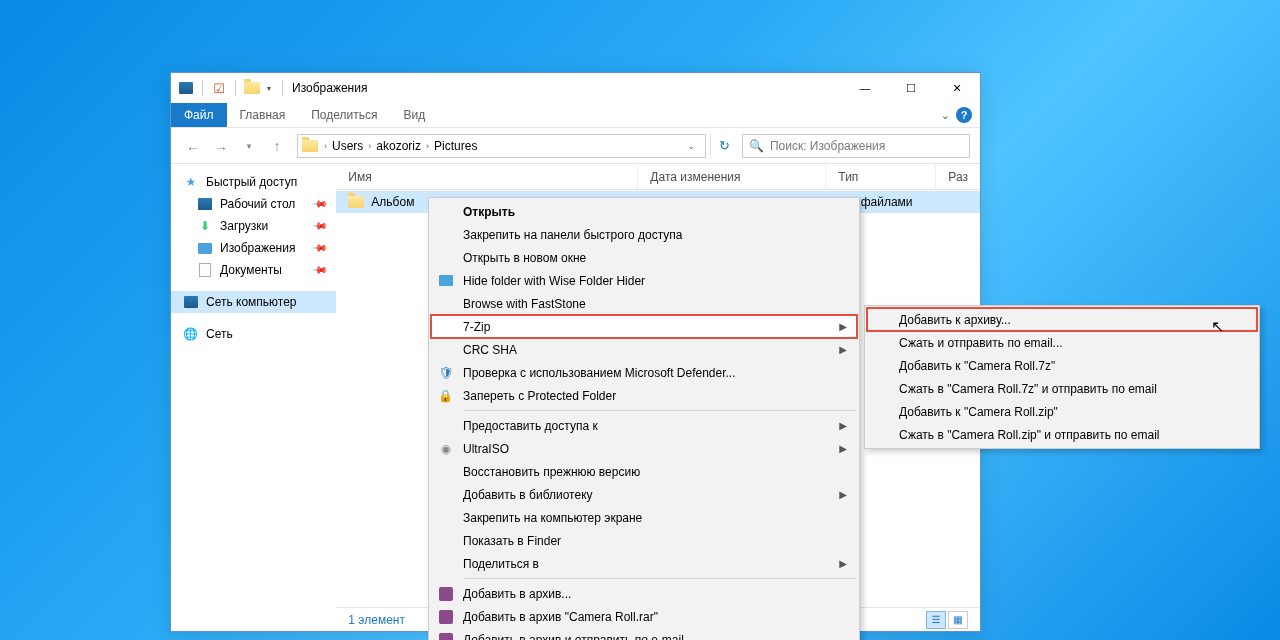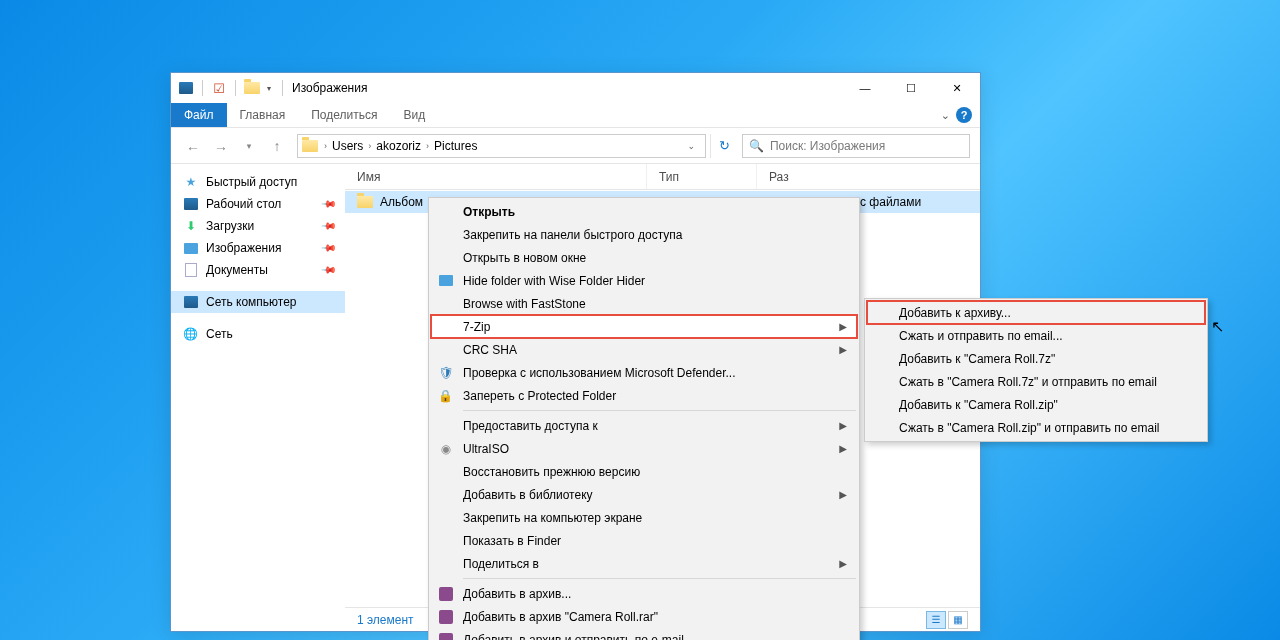--- a/index.html
+++ b/index.html
@@ -22,41 +22,41 @@
 .nav-btn { width: 24px; height: 24px; display: flex; align-items: center; justify-content: center; color: #888; font-size: 14px; }
 .addressbar { flex: 1; height: 24px; border: 1px solid #ccc; display: flex; align-items: center; padding: 0 4px; font-size: 12px; background: #fff; margin-left: 4px; }
 .crumb { padding: 0 3px; }
 .crumb-sep { font-size: 9px; color: #606060; padding: 0 2px; }
 .addr-actions { margin-left: auto; display: flex; align-items: center; gap: 2px; }
 .refresh-btn { width: 28px; height: 24px; display: flex; align-items: center; justify-content: center; border-left: 1px solid #e5e5e5; font-size: 13px; color: #1979ca; }
 .searchbox { width: 228px; height: 24px; border: 1px solid #ccc; display: flex; align-items: center; padding: 0 6px; font-size: 12px; color: #7a7a7a; gap: 6px; }
 .body-area { flex: 1; display: flex; overflow: hidden; }
 .sidebar { width: 174px; padding: 7px 0; font-size: 12px; overflow-y: auto; }
 .side-item { height: 22px; display: flex; align-items: center; padding: 0 10px 0 18px; gap: 7px; }
-.side-item.pinned { padding-left: 12px; }
+.side-item.pinned { padding-left: 26px; }
 .side-item.sel { background: #cce8ff; }
 .side-item.indent0 { padding-left: 12px; }
 .pin { margin-left: auto; color: #7a7a7a; font-size: 10px; transform: rotate(45deg); }
 .side-icon { width: 16px; height: 16px; display: inline-flex; align-items: center; justify-content: center; font-size: 12px; }
 .side-sep { height: 10px; }
 .content { flex: 1; display: flex; flex-direction: column; }
 .col-headers { height: 26px; display: flex; border-bottom: 1px solid #e5e5e5; font-size: 12px; color: #4d4d4d; }
 .ch { padding: 0 12px; border-right: 1px solid #f0f0f0; height: 100%; display: flex; align-items: center; }
 .file-list { flex: 1; padding: 1px 0; }
 .file-row { height: 22px; display: flex; align-items: center; font-size: 12px; padding: 0 12px; background: #cce8ff; gap: 7px; }
 .folder-icon { width: 16px; height: 12px; background: linear-gradient(#ffe9a6, #f8d36a); border-radius: 1px; position: relative; }
 .folder-icon:before { content: ''; position: absolute; top: -3px; left: 0; width: 7px; height: 3px; background: #f8d36a; border-radius: 1px 1px 0 0; }
 .statusbar { height: 24px; border-top: 1px solid #e5e5e5; display: flex; align-items: center; font-size: 12px; color: #1979ca; padding: 0 12px; gap: 24px; }
 .view-toggle { margin-left: auto; display: flex; gap: 2px; }
 .view-btn { width: 20px; height: 18px; border: 1px solid #ccc; display: flex; align-items: center; justify-content: center; font-size: 10px; }
 .view-btn.active { background: #cce8ff; border-color: #7ab8e8; }
 
 .ctx-menu { position: absolute; background: #f2f2f2; border: 1px solid #cccccc; box-shadow: 3px 3px 6px rgba(0,0,0,0.2); font-size: 12px; padding: 2px; }
 .ctx-main { left: 428px; top: 197px; width: 432px; }
-.ctx-sub { left: 864px; top: 298px; width: 344px; }
+.ctx-sub { left: 864px; top: 305px; width: 396px; }
 .ctx-item { height: 23px; display: flex; align-items: center; padding: 0 30px 0 32px; position: relative; }
 .ctx-item.bold { font-weight: 600; }
 .ctx-item.hl { outline: 2px solid #e74c3c; outline-offset: -1px; background: #fff; }
 .ctx-item.sub-hl { outline: 2px solid #e74c3c; outline-offset: -1px; }
 .ctx-sep { height: 1px; background: #d7d7d7; margin: 3px 1px 3px 32px; }
 .ctx-arrow { position: absolute; right: 10px; font-size: 10px; color: #555; }
 .ctx-icon { position: absolute; left: 7px; width: 16px; height: 16px; display: flex; align-items: center; justify-content: center; font-size: 12px; }
 .winrar { background: #8b4a8b; border-radius: 2px; }
 .cursor { position: absolute; left: 1211px; top: 317px; font-size: 16px; color: #000; pointer-events: none; }
 .star { color: #4aa3df; }
@@ -170,20 +170,21 @@
       <div class="side-sep"></div>
       <div class="side-item indent0">
         <span class="side-icon net-ico">🌐</span>
         <span>Сеть</span>
       </div>
     </div>
 
     <div class="content">
       <div class="col-headers">
         <div class="ch" style="width:302px">Имя</div>
+        <div class="ch" style="width:188px">Дата изменения</div>
         <div class="ch" style="width:110px">Тип</div>
         <div class="ch" style="flex:1;border:none">Раз</div>
       </div>
       <div class="file-list">
         <div class="file-row">
           <span class="folder-icon"></span>
           <span style="width:278px">Альбом</span>
           <span style="width:188px"></span>
           <span>с файлами</span>
         </div>

